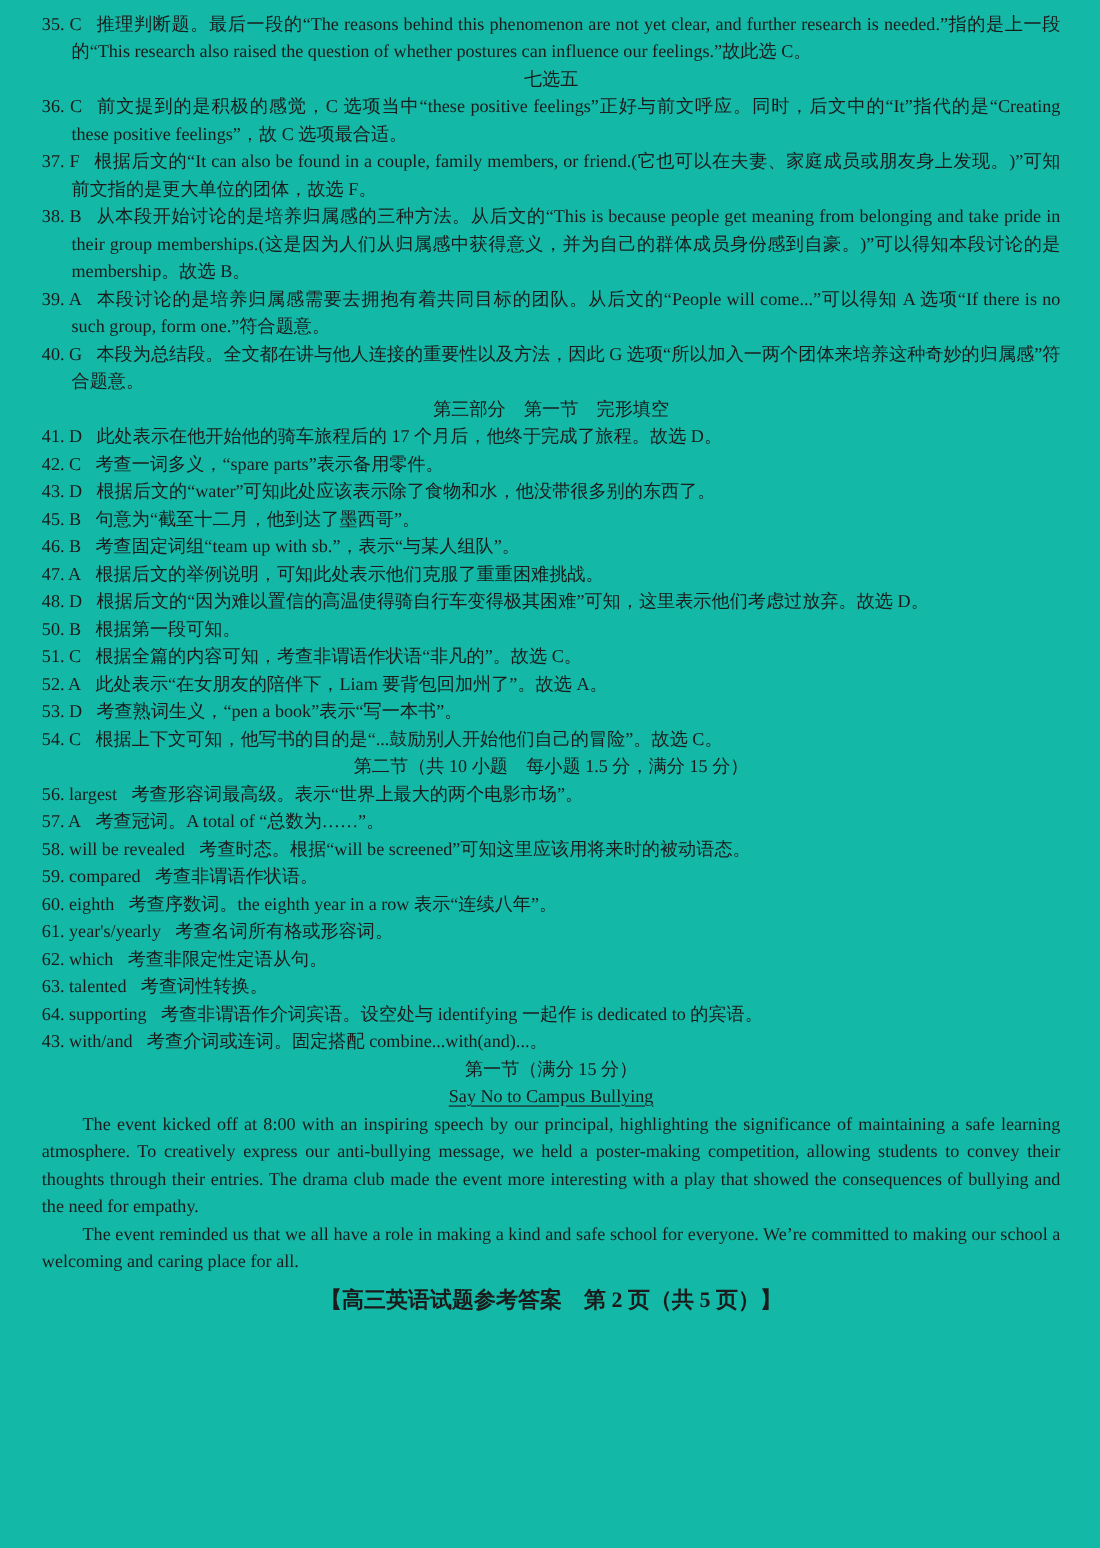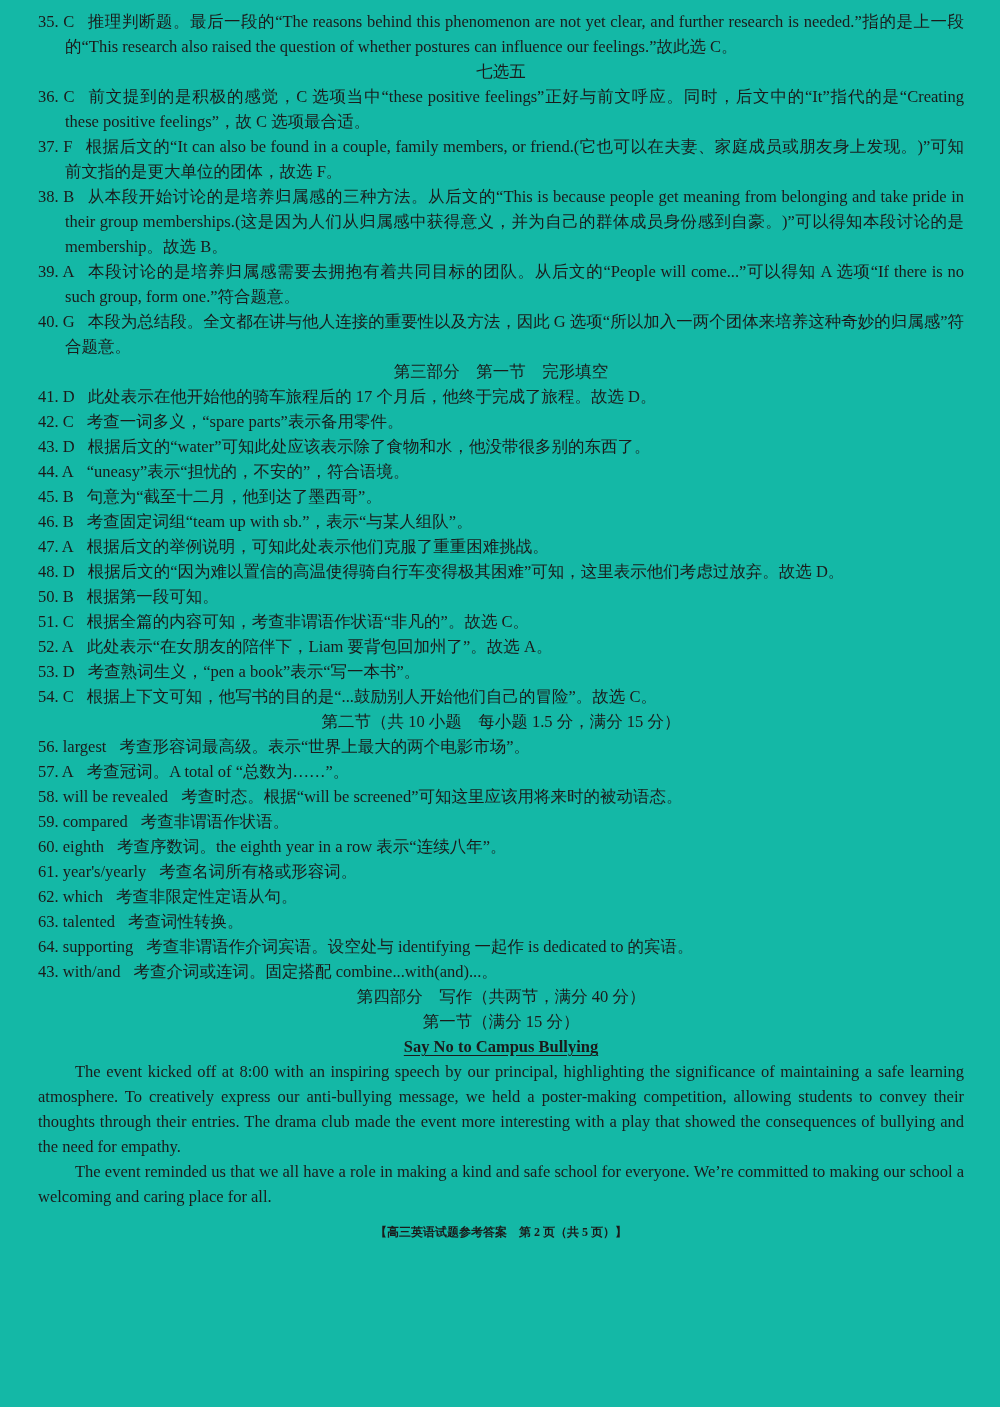--- a/index.html
+++ b/index.html
@@ -18,36 +18,36 @@
   }
   .item {
     text-align: justify;
     padding-left: 27px;
     text-indent: -27px;
   }
   .num { margin-right: 13px; white-space: nowrap; }
   .heading { text-align: center; }
   .essay-title {
     text-align: center;
-    font-weight: bold;
+    font-weight: normal;
     margin-top: 0;
   }
   .essay-title .title-text {
     text-decoration: underline;
     text-underline-offset: 3px;
   }
   .para {
     margin: 0;
     text-align: justify;
     text-indent: 37px;
   }
   .footer {
     text-align: center;
     font-weight: bold;
-    font-size: 12px;
+    font-size: 20px;
     margin-top: 11px;
   }
 </style>
 </head>
 <body>
 
 <div class="page">
 
   <div class="item"><span class="num">35. C</span><span class="txt">推理判断题。最后一段的“The reasons behind this phenomenon are not yet clear, and further research is needed.”指的是上一段的“This research also raised the question of whether postures can influence our feelings.”故此选 C。</span></div>
 
@@ -57,21 +57,20 @@
   <div class="item"><span class="num">37. F</span><span class="txt">根据后文的“It can also be found in a couple, family members, or friend.(它也可以在夫妻、家庭成员或朋友身上发现。)”可知前文指的是更大单位的团体，故选 F。</span></div>
   <div class="item"><span class="num">38. B</span><span class="txt">从本段开始讨论的是培养归属感的三种方法。从后文的“This is because people get meaning from belonging and take pride in their group memberships.(这是因为人们从归属感中获得意义，并为自己的群体成员身份感到自豪。)”可以得知本段讨论的是 membership。故选 B。</span></div>
   <div class="item"><span class="num">39. A</span><span class="txt">本段讨论的是培养归属感需要去拥抱有着共同目标的团队。从后文的“People will come...”可以得知 A 选项“If there is no such group, form one.”符合题意。</span></div>
   <div class="item"><span class="num">40. G</span><span class="txt">本段为总结段。全文都在讲与他人连接的重要性以及方法，因此 G 选项“所以加入一两个团体来培养这种奇妙的归属感”符合题意。</span></div>
 
   <div class="heading">第三部分　第一节　完形填空</div>
 
   <div class="item"><span class="num">41. D</span><span class="txt">此处表示在他开始他的骑车旅程后的 17 个月后，他终于完成了旅程。故选 D。</span></div>
   <div class="item"><span class="num">42. C</span><span class="txt">考查一词多义，“spare parts”表示备用零件。</span></div>
   <div class="item"><span class="num">43. D</span><span class="txt">根据后文的“water”可知此处应该表示除了食物和水，他没带很多别的东西了。</span></div>
-  <div class="item"><span class="num">44. A</span><span class="txt">“uneasy”表示“担忧的，不安的”，符合语境。</span></div>
   <div class="item"><span class="num">45. B</span><span class="txt">句意为“截至十二月，他到达了墨西哥”。</span></div>
   <div class="item"><span class="num">46. B</span><span class="txt">考查固定词组“team up with sb.”，表示“与某人组队”。</span></div>
   <div class="item"><span class="num">47. A</span><span class="txt">根据后文的举例说明，可知此处表示他们克服了重重困难挑战。</span></div>
   <div class="item"><span class="num">48. D</span><span class="txt">根据后文的“因为难以置信的高温使得骑自行车变得极其困难”可知，这里表示他们考虑过放弃。故选 D。</span></div>
   <div class="item"><span class="num">50. B</span><span class="txt">根据第一段可知。</span></div>
   <div class="item"><span class="num">51. C</span><span class="txt">根据全篇的内容可知，考查非谓语作状语“非凡的”。故选 C。</span></div>
   <div class="item"><span class="num">52. A</span><span class="txt">此处表示“在女朋友的陪伴下，Liam 要背包回加州了”。故选 A。</span></div>
   <div class="item"><span class="num">53. D</span><span class="txt">考查熟词生义，“pen a book”表示“写一本书”。</span></div>
   <div class="item"><span class="num">54. C</span><span class="txt">根据上下文可知，他写书的目的是“...鼓励别人开始他们自己的冒险”。故选 C。</span></div>
 
@@ -81,21 +80,20 @@
   <div class="item"><span class="num">57. A</span><span class="txt">考查冠词。A total of “总数为……”。</span></div>
   <div class="item"><span class="num">58. will be revealed</span><span class="txt">考查时态。根据“will be screened”可知这里应该用将来时的被动语态。</span></div>
   <div class="item"><span class="num">59. compared</span><span class="txt">考查非谓语作状语。</span></div>
   <div class="item"><span class="num">60. eighth</span><span class="txt">考查序数词。the eighth year in a row 表示“连续八年”。</span></div>
   <div class="item"><span class="num">61. year's/yearly</span><span class="txt">考查名词所有格或形容词。</span></div>
   <div class="item"><span class="num">62. which</span><span class="txt">考查非限定性定语从句。</span></div>
   <div class="item"><span class="num">63. talented</span><span class="txt">考查词性转换。</span></div>
   <div class="item"><span class="num">64. supporting</span><span class="txt">考查非谓语作介词宾语。设空处与 identifying 一起作 is dedicated to 的宾语。</span></div>
   <div class="item"><span class="num">43. with/and</span><span class="txt">考查介词或连词。固定搭配 combine...with(and)...。</span></div>
 
-  <div class="heading">第四部分　写作（共两节，满分 40 分）</div>
   <div class="heading">第一节（满分 15 分）</div>
 
   <div class="essay-title"><span class="title-text">Say No to Campus Bullying</span></div>
 
   <p class="para">The event kicked off at 8:00 with an inspiring speech by our principal, highlighting the significance of maintaining a safe learning atmosphere. To creatively express our anti-bullying message, we held a poster-making competition, allowing students to convey their thoughts through their entries. The drama club made the event more interesting with a play that showed the consequences of bullying and the need for empathy.</p>
   <p class="para">The event reminded us that we all have a role in making a kind and safe school for everyone. We’re committed to making our school a welcoming and caring place for all.</p>
 
   <div class="footer">【高三英语试题参考答案　第 2 页（共 5 页）】</div>
 
 </div>

